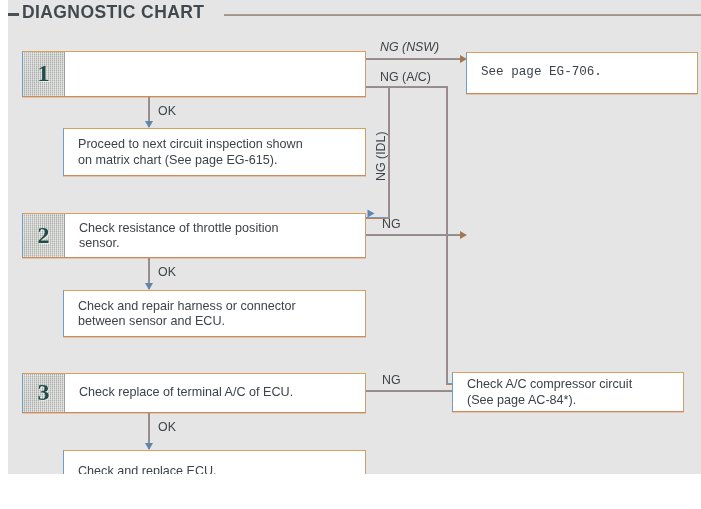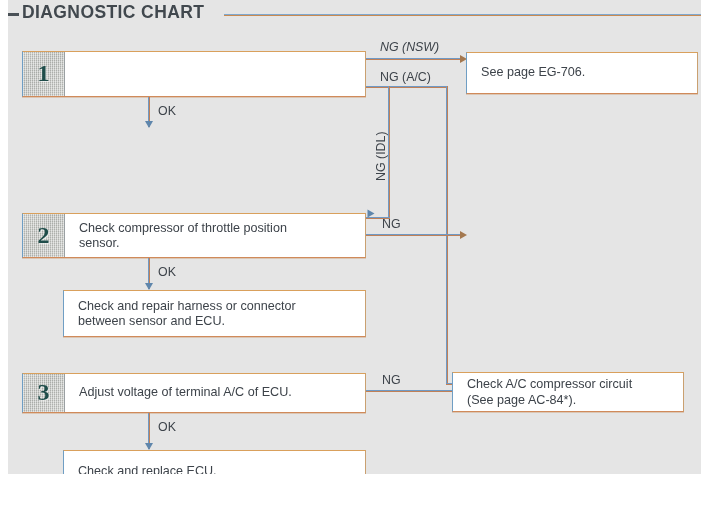--- a/index.html
+++ b/index.html
@@ -153,45 +153,49 @@
   <div class="box step" style="left:14px; top:51px; width:344px; height:46px;">
     <div class="numcell">
       <div class="num">1</div>
     </div>
   </div>
 
   <div class="hline" style="left:358px; top:58px; width:98px;"></div>
   <div class="arrow-r" style="left:452px; top:55px;"></div>
   <div class="elabel" style="left:372px; top:40px;font-style:italic;">NG (NSW)</div>
 
-  <div class="box" style="left:458px; top:52px; width:232px; height:42px;">
+  <div class="box" style="left:458px; top:52px; width:232px; height:42px;font-family:Liberation Mono, monospace;">
     <div class="txt">See page EG-706.</div>
   </div>
 
   <div class="hline" style="left:358px; top:86px; width:82px;"></div>
   <div class="vline" style="left:438px; top:86px; height:299px;"></div>
   <div class="hline" style="left:438px; top:383px; width:18px;"></div>
   <div class="arrow-r" style="left:452px; top:380px;"></div>
   <div class="elabel" style="left:372px; top:70px;">NG (A/C)</div>
 
   <div class="vline" style="left:380px; top:86px; height:133px;"></div>
   <div class="hline" style="left:358px; top:217px; width:24px;"></div>
   <div class="arrow-d" style="left:359px; top:210px; transform:rotate(-90deg);"></div>
   <div class="elabel vert" style="left:366px; top:181px;">NG (IDL)</div>
 
   <div class="vline" style="left:140px; top:97px; height:30px;"></div>
   <div class="arrow-d" style="left:137px; top:121px;"></div>
   <div class="elabel" style="left:150px; top:104px;">OK</div>
 
+  <div class="box" style="left:55px; top:128px; width:303px; height:48px;">
+    <div class="txt">Proceed to next circuit inspection shown
+on matrix chart (See page EG-615).</div>
+  </div>
 
   <div class="box step" style="left:14px; top:213px; width:344px; height:45px;">
     <div class="numcell">
       <div class="num">2</div>
     </div>
-    <div class="txt">Check compressor of throttle position
+    <div class="txt">Check resistance of throttle position
 sensor.</div>
   </div>
 
   <div class="hline" style="left:358px; top:234px; width:98px;"></div>
   <div class="arrow-r" style="left:452px; top:231px;"></div>
   <div class="elabel" style="left:374px; top:217px;">NG</div>
 
 
   <div class="vline" style="left:140px; top:258px; width:2px; height:31px;"></div>
   <div class="arrow-d" style="left:137px; top:283px;"></div>
@@ -199,21 +203,21 @@
 
   <div class="box" style="left:55px; top:290px; width:303px; height:47px;">
     <div class="txt">Check and repair harness or connector
 between sensor and ECU.</div>
   </div>
 
   <div class="box step" style="left:14px; top:373px; width:344px; height:40px;">
     <div class="numcell">
       <div class="num">3</div>
     </div>
-    <div class="txt">Adjust voltage of terminal A/C of ECU.</div>
+    <div class="txt">Check replace of terminal A/C of ECU.</div>
   </div>
 
   <div class="hline" style="left:358px; top:390px; width:98px;"></div>
   <div class="arrow-r" style="left:452px; top:387px;"></div>
   <div class="elabel" style="left:374px; top:373px;">NG</div>
 
   <div class="box" style="left:444px; top:372px; width:232px; height:40px;">
     <div class="txt">Check A/C compressor circuit
 (See page AC-84*).</div>
   </div>

